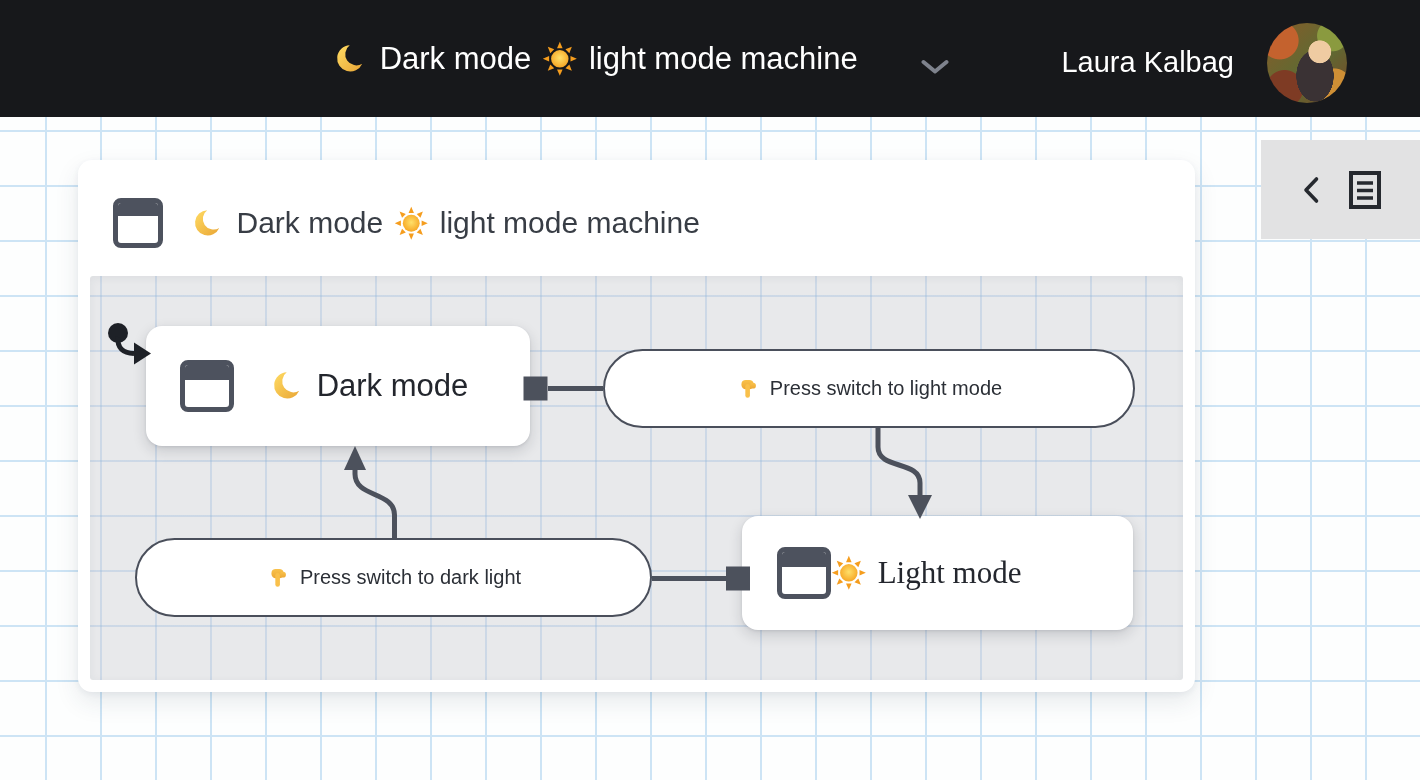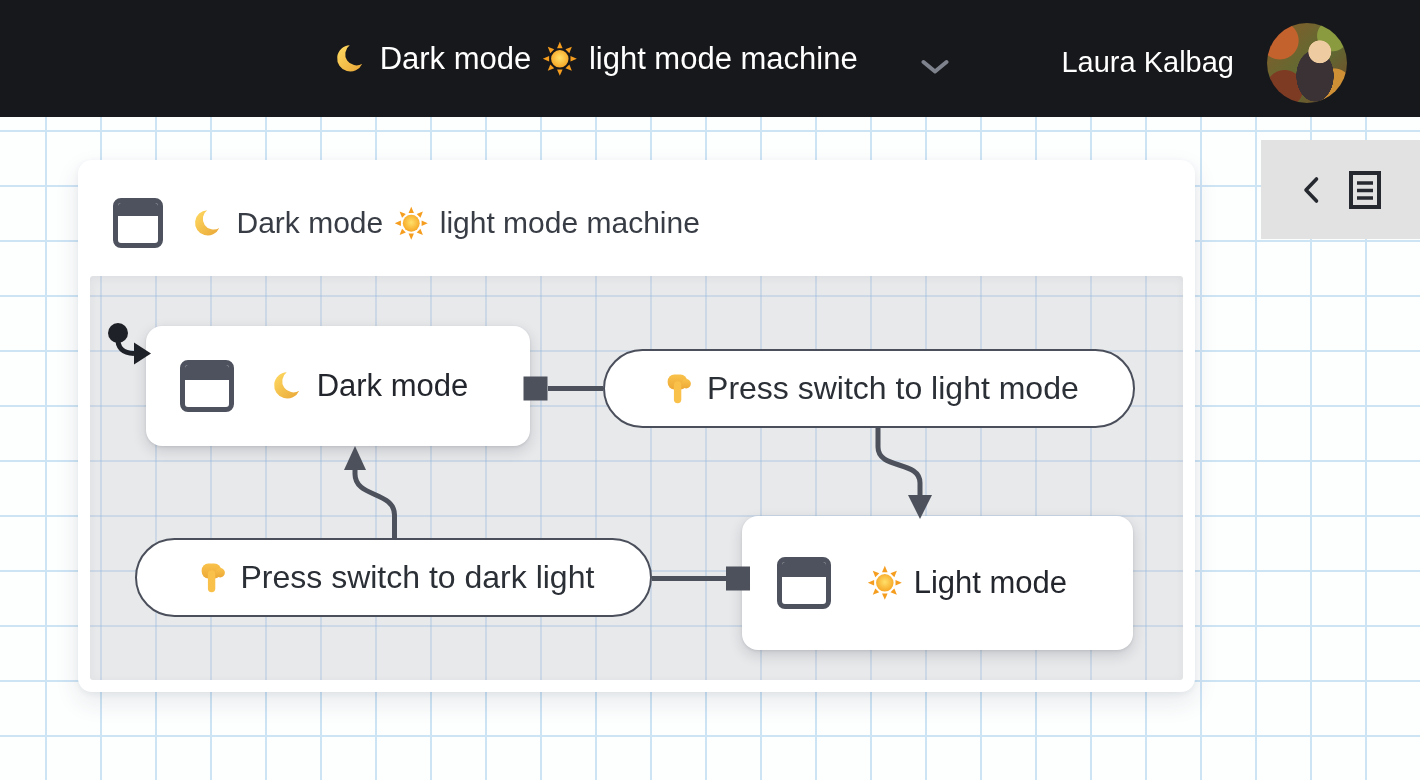--- a/index.html
+++ b/index.html
@@ -86,27 +86,27 @@
     position:absolute;z-index:2;background:#ffffff;border-radius:16px;
     display:flex;align-items:center;
     box-shadow:0 5px 14px rgba(25,32,45,0.16), 0 1px 3px rgba(25,32,45,0.10);
     cursor:pointer;
   }
   .state-node .label{
     display:flex;align-items:center;gap:11px;
     font-size:31px;color:#23262d;white-space:nowrap;
   }
   #state-dark{left:146px;top:326px;width:384px;height:120px;padding-left:34px;gap:36px;box-sizing:border-box;}
-  #state-light{left:742px;top:516px;width:391px;height:134px;padding-left:35px;gap:36px;box-sizing:border-box;}
+  #state-light{left:742px;top:516px;width:391px;height:114px;padding-left:35px;box-sizing:border-box;font-family:Liberation Serif, serif;}
   
   .event-pill{
     position:absolute;z-index:2;background:#ffffff;
     border:2.5px solid #4a4f5b;border-radius:45px;box-sizing:border-box;
     display:flex;align-items:center;justify-content:center;gap:13px;
-    font-size:32px;color:#2b2f36;white-space:nowrap;cursor:pointer;
+    font-size:20px;color:#2b2f36;white-space:nowrap;cursor:pointer;
   }
   #event-to-light{left:603px;top:349px;width:532px;height:79px;}
   #event-to-dark{left:135px;top:538px;width:517px;height:79px;}
   
   .edges{position:absolute;left:0;top:0;width:1420px;height:780px;z-index:3;pointer-events:none;}
   
   .emoji{width:1.15em;height:1.15em;flex:none;}
   .parts{display:flex;align-items:center;gap:11px;}
   .txt{white-space:pre;}
   .defs-hidden{position:absolute;width:0;height:0;overflow:hidden;}

